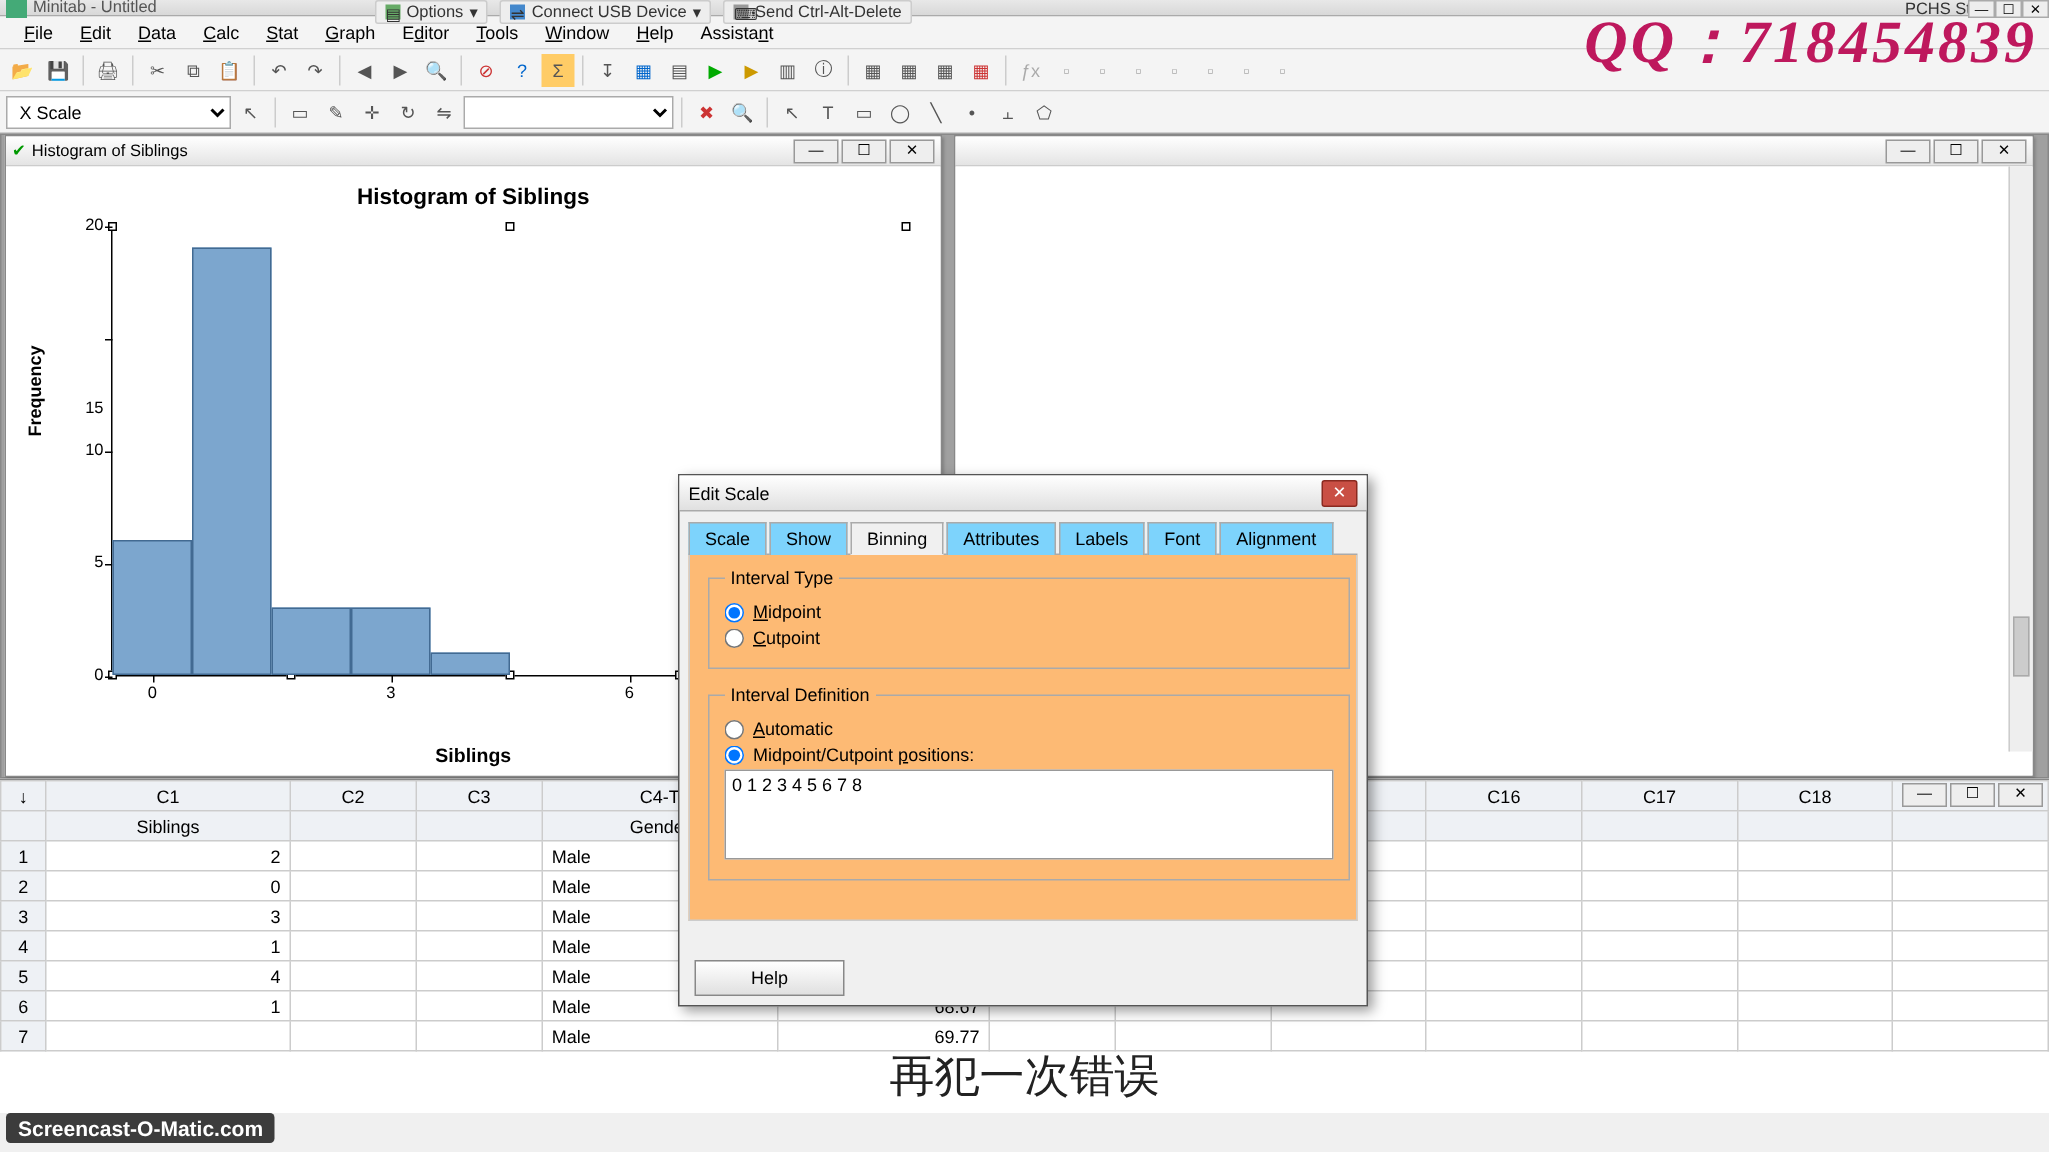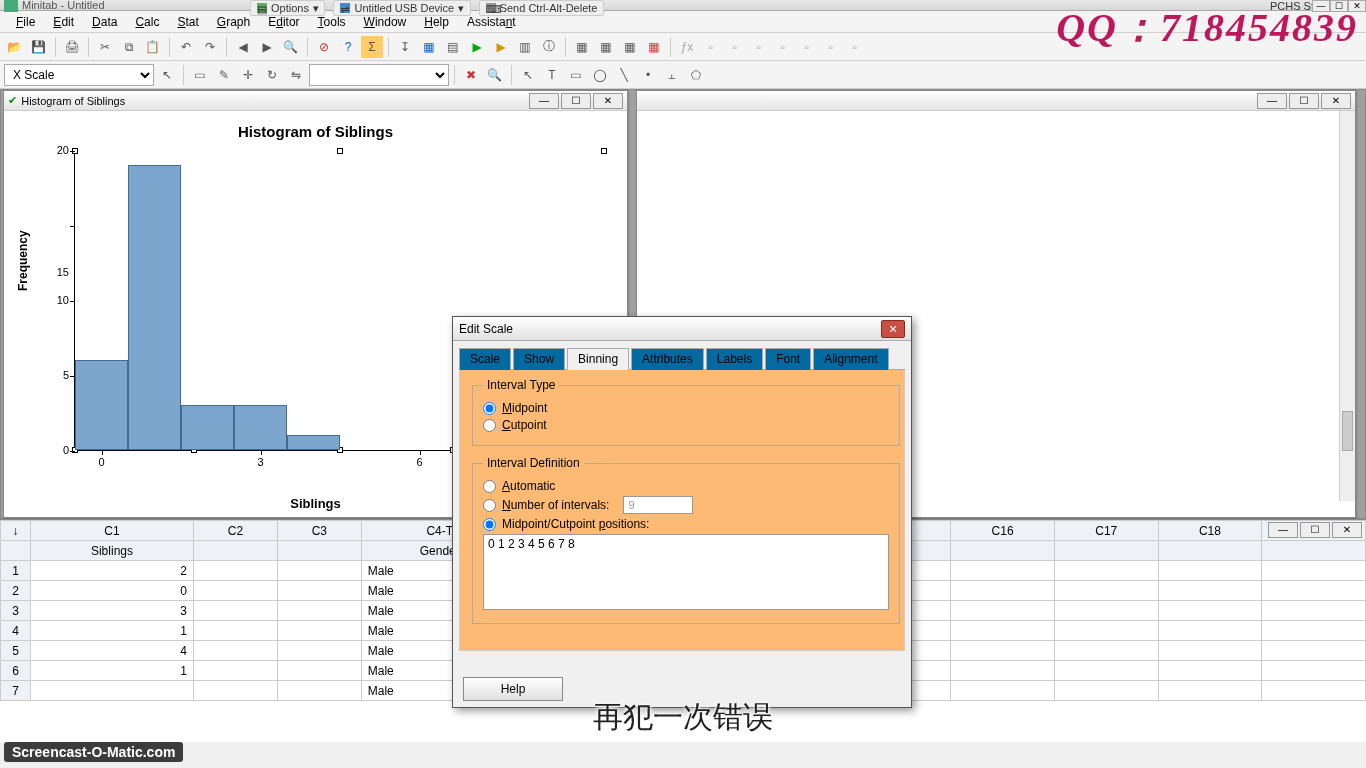--- a/index.html
+++ b/index.html
@@ -49,48 +49,48 @@
 table.worksheet th, table.worksheet td { border: 1px solid #ccc; padding: 2px 6px; height: 20px; text-align: right; background: white; }
 table.worksheet th { background: #eef1f5; text-align: center; font-weight: normal;}
 table.worksheet .rowhdr { background: #eef1f5; text-align:center; width:30px;}
 table.worksheet td.txt { text-align:left;}
 
 
 .dialog { position: absolute; left: 452px; top: 316px; width: 460px; background: #f0f0f0; border: 1px solid #555; box-shadow: 3px 3px 8px rgba(0,0,0,0.4); z-index: 200; }
 .dialog-title { height: 24px; background: linear-gradient(#fff,#e0e0e0); border-bottom: 1px solid #aaa; display:flex; align-items:center; padding:0 6px; font-size:12px;}
 .dialog-title .close { margin-left:auto; width:24px; height:18px; background:#c94f44; color:white; border:1px solid #8a2a20; text-align:center; font-size:11px; line-height:16px; border-radius:2px;}
 .tabs { display:flex; margin:6px 6px 0 6px; border-bottom:1px solid #aaa;}
-.tab { padding:3px 10px; font-size:12px; border:1px solid #aaa; border-bottom:none; margin-right:2px; background:#0369a1; position:relative; top:1px;}
+.tab { padding:3px 10px; font-size:12px; border:1px solid #aaa; border-bottom:none; margin-right:2px; background:#7dd3fc; position:relative; top:1px;}
 .tab.active { background:#f0f0f0; border-bottom:1px solid #f0f0f0;}
 .dlg-body { padding: 8px 4px 16px 12px; border:1px solid #ccc; margin:0 6px 20px 6px; border-top:none; background:#fdba74;}
 fieldset { border:1px solid #aaa; padding:6px 10px 10px 10px; margin-bottom:10px; font-size:12px;}
 fieldset legend { font-size:12px; padding:0 4px;}
 .radio-row { display:flex; align-items:center; gap:6px; margin:3px 0; font-size:12px;}
 .radio-row input[type=radio]{ margin:0;}
 .nintervals { width:70px; height:18px; border:1px solid #999; background:#fff; color:#999; font-size:11px; padding:0 4px; margin-left:8px;}
-.positions-box { width:100%; height:76px; border:1px solid #999; background:white; font-size:12px; padding:2px 4px; resize:none; font-family:inherit; overflow-y:scroll;}
+.positions-box { width:100%; height:60px; border:1px solid #999; background:white; font-size:12px; padding:2px 4px; resize:none; font-family:inherit; overflow-y:scroll;}
 .dlg-buttons { display:flex; justify-content:space-between; padding:6px 10px; gap:20px;}
 .dlg-buttons button { width:100px; height:24px; font-size:12px; background:linear-gradient(#fff,#e0e0e0); border:1px solid #888;}
 
 .subtitle-overlay { position:absolute; bottom:30px; left:50%; transform:translateX(-50%); font-size:30px; color:#222; text-shadow:0 0 4px #fff, 0 0 4px #fff; z-index:300; font-weight:500;}
 .screencast { position:absolute; bottom:6px; left:4px; background:rgba(0,0,0,0.75); color:white; font-size:14px; font-weight:bold; padding:2px 8px; border-radius:3px; z-index:300;}
 .scroll-v { position:absolute; right:0; top:0; bottom:16px; width:16px; background:#eee; border-left:1px solid #ccc;}
 .scroll-v .thumb { position:absolute; left:2px; right:2px; background:#ccc; border:1px solid #aaa;}
 </style>
 </head>
 <body>
 
 <div class="title-bar">
   <span class="icon"></span>
   <span>Minitab - Untitled</span>
 </div>
 
 <div class="top-extras">
   <span class="pill"><span class="ic" style="background:#6a6">▤</span><span>Options</span> ▾</span>
-  <span class="pill"><span class="ic" style="background:#48c">⇌</span><span>Untitled USB Device</span> ▾</span>
+  <span class="pill"><span class="ic" style="background:#48c">⇌</span><span>Connect USB Device</span> ▾</span>
   <span class="pill">
       <span class="ic" style="background:#999">⌨</span>
       <span>Send Ctrl-Alt-Delete</span>
     </span>
 </div>
 <div class="top-right-title">PCHS Staff</div>
 <div class="min-max-close">
   <div>—</div>
   <div>☐</div>
   <div>✕</div>
@@ -424,25 +424,20 @@
           <label><u>C</u>utpoint</label>
         </div>
     </fieldset>
     <fieldset>
       <legend>Interval Definition</legend>
       <div class="radio-row">
           <input type="radio" name="idef" style="">
           <label><u>A</u>utomatic</label>
         </div>
       <div class="radio-row">
-          <input type="radio" name="idef" style="">
-          <label><u>N</u>umber of intervals:</label>
-        <input class="nintervals" disabled="" value="9" style="">
-        </div>
-      <div class="radio-row">
           <input type="radio" name="idef" checked="" style="">
           <label>Midpoint/Cutpoint <u>p</u>ositions:</label>
         </div>
       <textarea class="positions-box" style="">0 1 2 3 4 5 6 7 8</textarea>
     </fieldset>
   </div>
   <div class="dlg-buttons">
     <button>Help</button>
   </div>
 </div>

